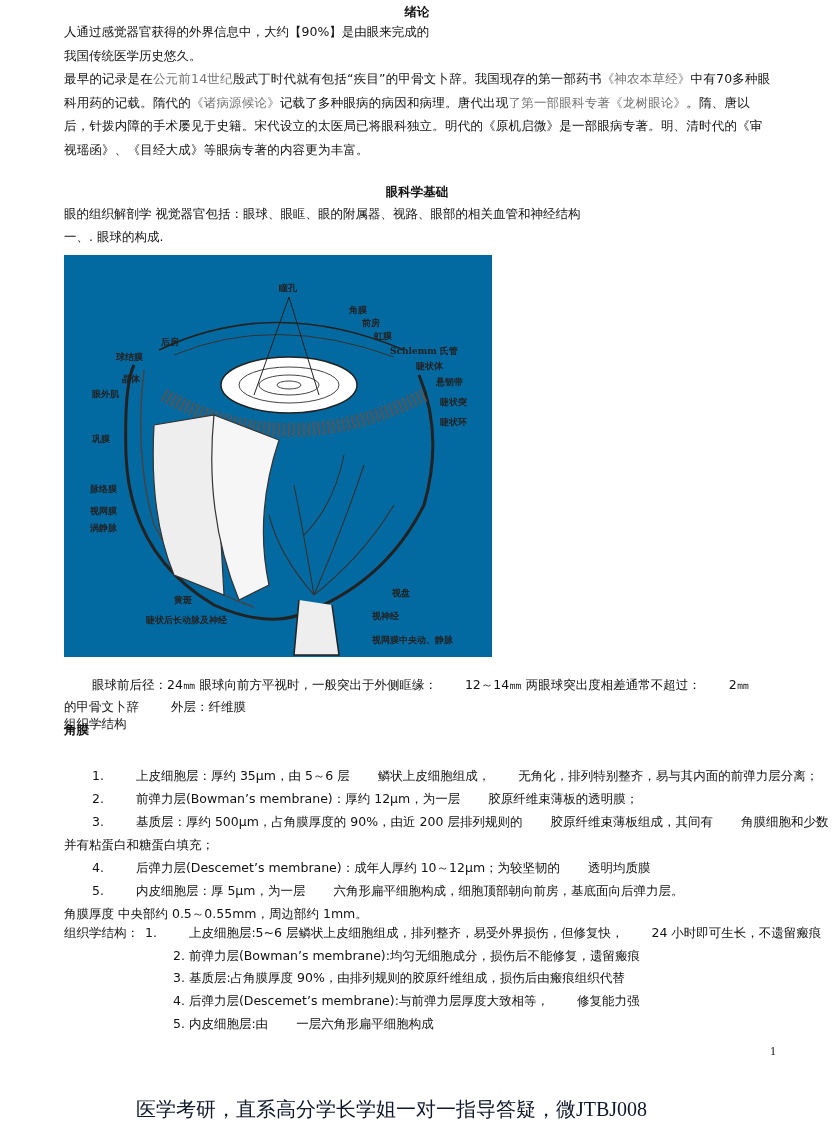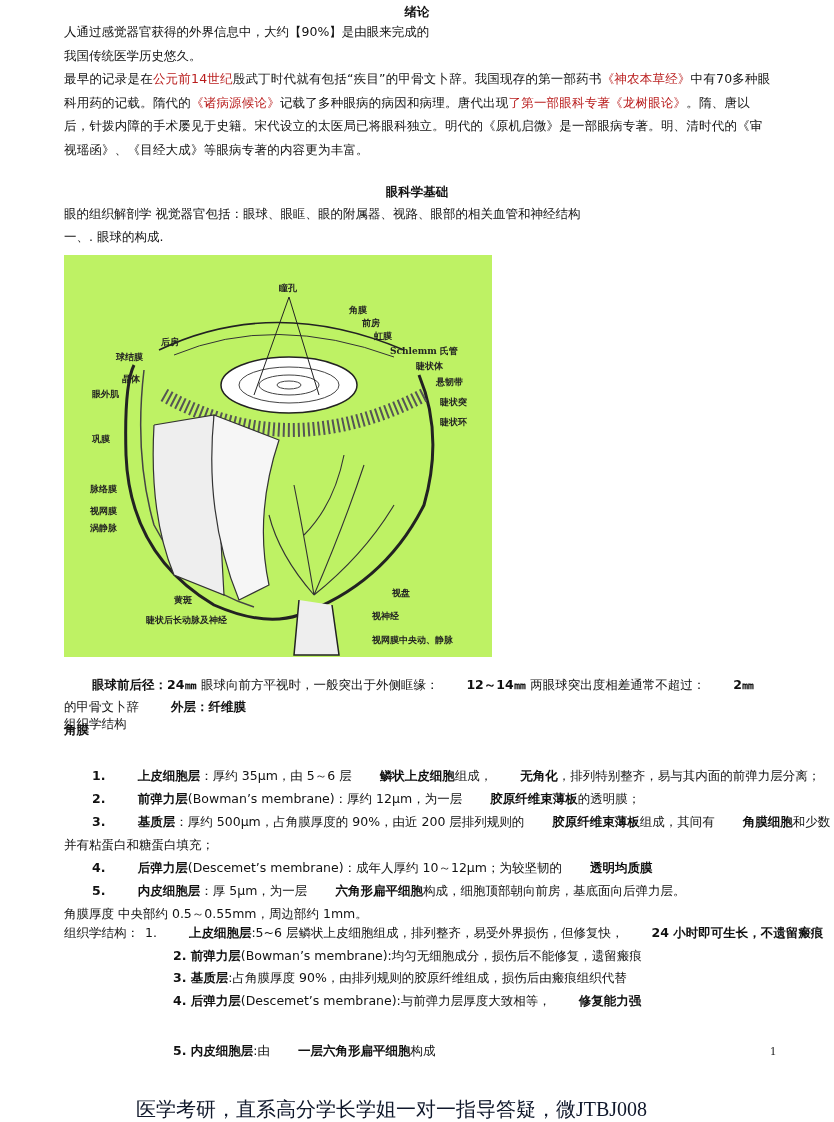--- a/index.html
+++ b/index.html
@@ -2,23 +2,23 @@
 <html><head>
 <meta charset="utf-8">
 <style>
   html, body { margin: 0; padding: 0; background: #ffffff; }
   body { width: 834px; height: 1122px; position: relative; overflow: hidden;
          font-family: "DejaVu Sans", "Liberation Sans", sans-serif; color: #111; }
   .page { position: absolute; left: 0; top: 0; width: 834px; height: 1122px; }
   .title { position: absolute; left: 0; width: 834px; text-align: center; font-weight: bold; font-size: 12.5px; }
   .line { position: absolute; left: 64px; font-size: 12.5px; line-height: 16px; white-space: nowrap; }
   .para { position: absolute; left: 64px; width: 710px; font-size: 12.5px; line-height: 23.5px; letter-spacing: 0.2px; }
-  .red { color: #b91c1c; }
-  b { font-weight: bold; padding-left: 28px; }
-  .figure { position: absolute; left: 64px; top: 255px; width: 428px; height: 402px; background: #bef264; }
+  .red { color: #737373; }
+  b { font-weight: normal; padding-left: 28px; }
+  .figure { position: absolute; left: 64px; top: 255px; width: 428px; height: 402px; background: #0369a1; }
   .figure svg { width: 100%; height: 100%; }
   .fig-label { font-family: "DejaVu Serif", "Liberation Serif", serif; font-size: 9px; fill: #222; font-weight: bold; }
   .pagenum { position: absolute; left: 770px; top: 1044px; font-family: "Liberation Serif", serif; font-size: 12px; }
   .footer { position: absolute; left: 136px; top: 1096px; font-family: "Liberation Serif", "DejaVu Serif", serif; font-size: 20px; color: #0f172a; white-space: nowrap; }
 </style>
 </head>
 <body>
 
 <div class="page">
 
@@ -98,18 +98,18 @@
       <div class="line" style="top: 883px;"><b>5.  </b><b>内皮细胞层</b><span>：厚 5μm，为一层</span><b>六角形扁平细胞</b><span>构成，细胞顶部朝向前房，基底面向后弹力层。</span></div>
       <div class="line" style="top: 906px;"><span>角膜厚度  中央部约 0.5～0.55mm，周边部约 1mm。</span></div>
     </div>
 
   <div class="line" style="top:925px">组织学结构：</div>
   <div id="summary">
       <div class="line" style="left: 145px; top: 925px;"><span>1. </span><b>上皮细胞层</b><span>:5~6 层鳞状上皮细胞组成，排列整齐，易受外界损伤，但修复快，</span><b>24 小时即可生长，不遗留瘢痕</b></div>
       <div class="line" style="left: 145px; top: 948px;"><b>2. 前弹力层</b><span>(Bowman’s membrane):均匀无细胞成分，损伤后不能修复，遗留瘢痕</span></div>
       <div class="line" style="left: 145px; top: 970px;"><b>3. 基质层</b><span>:占角膜厚度 90%，由排列规则的胶原纤维组成，损伤后由瘢痕组织代替</span></div>
       <div class="line" style="left: 145px; top: 993px;"><b>4. 后弹力层</b><span>(Descemet’s membrane):与前弹力层厚度大致相等，</span><b>修复能力强</b></div>
-      <div class="line" style="left: 145px; top: 1043px;"><b>5. 内皮细胞层</b><span>:由</span><b>一层六角形扁平细胞</b><span>构成</span></div>
+      <div class="line" style="left: 145px; top: 1016px;"><b>5. 内皮细胞层</b><span>:由</span><b>一层六角形扁平细胞</b><span>构成</span></div>
     </div>
 
   <div class="pagenum">1</div>
   <div class="footer">医学考研，直系高分学长学姐一对一指导答疑，微JTBJ008</div>
 </div>
 
 </body></html>

